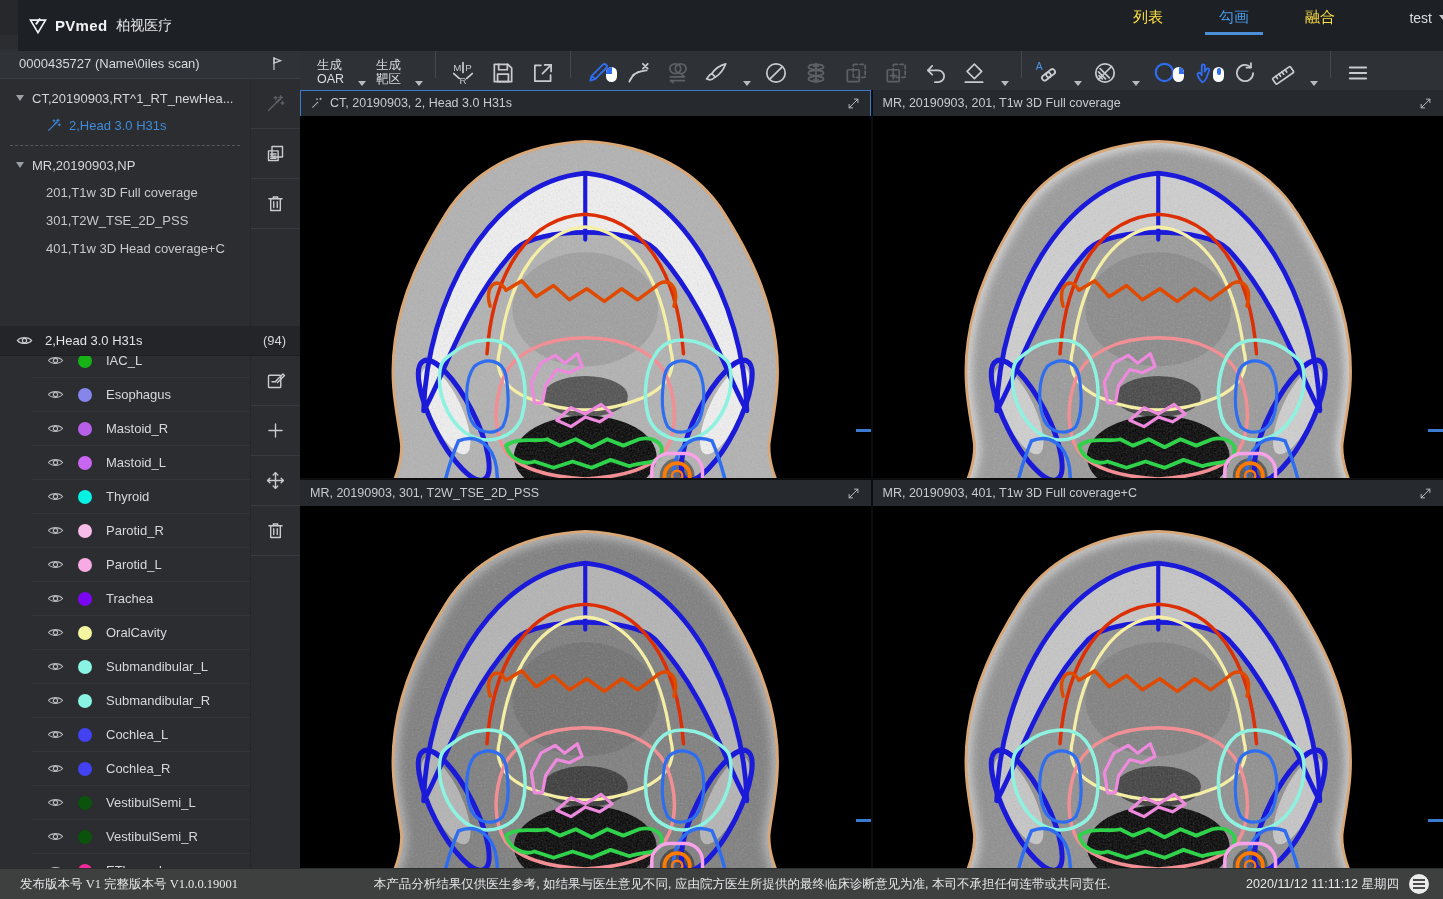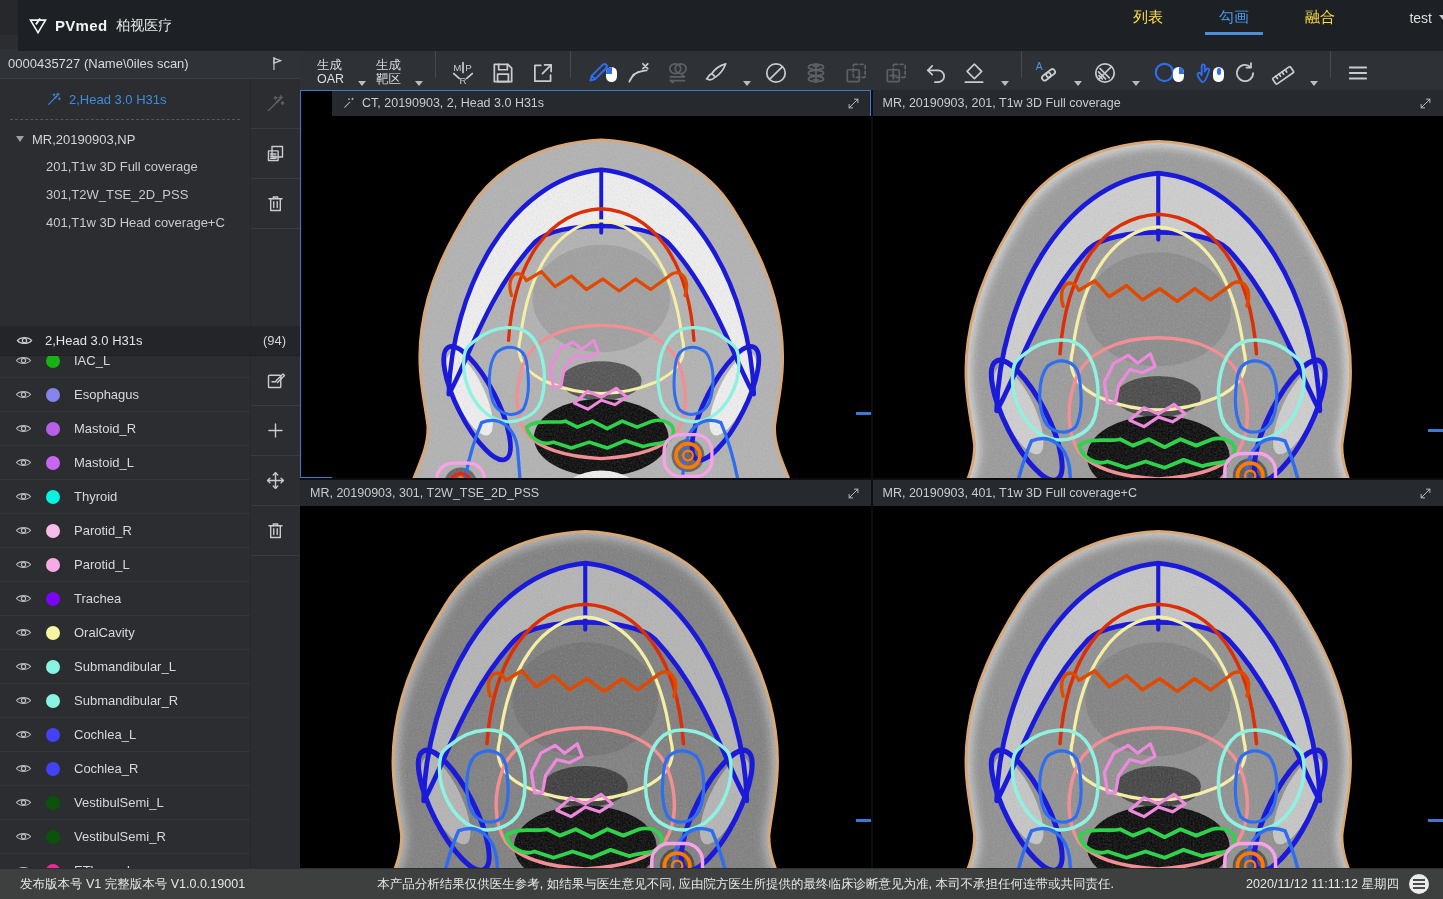--- a/index.html
+++ b/index.html
@@ -16,39 +16,39 @@
   .top-tabs { position:absolute; right:120px; top:0; height:35px; display:flex; align-items:stretch; gap:44px; }
   .top-tab { position:relative; display:flex; align-items:center; padding:0 6px; font-size:15px; color:#fde047; cursor:pointer; }
   .top-tab.active { color:#4a9be8; }
   .top-tab.active::after { content:""; position:absolute; left:-8px; right:-8px; bottom:0; height:3px; background:#4a8fd8; }
   .top-user { position:absolute; right:14px; top:0; height:35px; display:flex; align-items:center; gap:7px; color:#dcdddf; font-size:14px; }
   .caret { display:inline-block; width:0; height:0; border-left:4.5px solid transparent; border-right:4.5px solid transparent; border-top:5.5px solid #c4c6c9; }
 
   
   .sidebar { position:absolute; left:0; top:35px; width:300px; bottom:31px; background:#2b2d31; z-index:20; }
   .collapse-strip { height:14px; display:flex; justify-content:flex-end; align-items:center; padding-right:10px; color:#9aa0a6; font-size:13px; line-height:10px; }
-  .patient-row { height:30px; display:flex; align-items:center; justify-content:space-between; padding:0 14px 0 8px; border-bottom:1px solid #3a3d41; background:#2f3236; }
+  .patient-row { height:30px; display:flex; align-items:center; justify-content:space-between; padding:0 14px 0 19px; border-bottom:1px solid #3a3d41; background:#2f3236; }
   .patient-label { font-size:13px; color:#d8dadc; white-space:nowrap; }
   .sb-body-upper { position:absolute; left:0; top:44px; width:300px; height:247px; display:flex; }
   .tree-col { width:250px; height:100%; padding-top:6px; overflow:hidden; }
   .tool-col { width:50px; height:100%; border-left:1px solid #25272a; display:flex; flex-direction:column; }
   .tool-btn { height:50px; display:flex; align-items:center; justify-content:center; border-bottom:1px solid #383b3f; color:#c9cbce; cursor:pointer; }
   .tool-btn.disabled { color:#5d6166; }
   .tool-btn svg { width:21px; height:21px; }
   .tree-parent { height:26px; display:flex; align-items:center; gap:8px; padding-left:16px; color:#d4d6d8; font-size:13px; white-space:nowrap; cursor:pointer; }
   .tri-down { width:0; height:0; border-left:4.5px solid transparent; border-right:4.5px solid transparent; border-top:6px solid #9aa0a6; }
   .tree-child { height:28px; display:flex; align-items:center; gap:7px; padding-left:46px; color:#c7c9cc; font-size:13px; white-space:nowrap; cursor:pointer; }
   .tree-child.active { color:#3f8cdd; }
   .tree-child.active svg { width:16px; height:16px; color:#3f8cdd; }
   .tree-divider { border-top:1px dashed #54575b; margin:6px 10px; }
   .struct-header { position:absolute; left:0; top:291px; width:300px; height:30px; background:#232529; border-bottom:1px solid #1d1f22; display:flex; align-items:center; padding:0 14px 0 16px; gap:12px; z-index:5; }
   .struct-header .sh-label { flex:1; color:#e2e3e5; font-size:13px; }
   .struct-header .sh-count { color:#d4d6d8; font-size:13px; }
   .sb-body-lower { position:absolute; left:0; top:321px; bottom:0; width:300px; display:flex; overflow:hidden; }
-  .struct-list { width:250px; overflow:hidden; }
+  .struct-list { width:250px; overflow:hidden;padding-left:32px; }
   .struct-row { height:34px; display:flex; align-items:center; border-bottom:1px solid #323539; cursor:pointer; }
   .struct-row .eye { width:46px; display:flex; justify-content:center; color:#b6b8bb; }
   .eye svg { width:17px; height:17px; }
   .struct-dot { width:14px; height:14px; border-radius:50%; margin-right:14px; flex:0 0 auto; }
   .struct-name { font-size:13px; color:#d6d8da; white-space:nowrap; }
   .tool-col-lower { width:50px; border-left:1px solid #25272a; display:flex; flex-direction:column; }
 
   
   .toolbar { position:absolute; left:300px; top:35px; right:0; height:55px; background:#2e3136; display:flex; align-items:center; padding-left:12px; z-index:25; }
   .tb-btn { position:relative; height:46px; min-width:40px; padding:0 5px; display:flex; align-items:flex-end; justify-content:center; gap:13px; color:#c9cbce; cursor:pointer; }
@@ -60,33 +60,33 @@
   .tb-sep { width:1px; height:30px; background:#46494e; margin:0 7px; }
   .mouse { position:absolute; right:1px; bottom:4px; width:11px; height:15px; background:#fff; border-radius:5.5px; overflow:hidden; }
   .mouse i { position:absolute; background:#2f6df0; }
   .mouse.left i  { left:0; top:0; width:5.5px; height:7px; border-radius:5px 0 0 0; }
   .mouse.right i { right:0; top:0; width:5.5px; height:7px; border-radius:0 5px 0 0; }
   .mouse.mid i   { left:3.5px; top:1px; width:4px; height:7px; border-radius:2px; }
 
   
   .viewgrid { position:absolute; left:300px; top:90px; right:0; bottom:31px; display:grid; grid-template-columns:1fr 1fr; grid-template-rows:1fr 1fr; gap:2px; background:#0b0d0f; }
   .vp { position:relative; display:flex; flex-direction:column; background:#000; overflow:hidden; }
-  .vp.active { outline:1px solid #3a7bd0; outline-offset:-1px;padding-left:32px; }
+  .vp.active { outline:1px solid #3a7bd0; outline-offset:-1px; }
   .vp-title { height:26px; flex:0 0 26px; background:#26292d; display:flex; align-items:center; padding:0 10px; gap:6px; color:#c9cbce; font-size:12.5px; }
   .vp-title svg.wand { width:14px; height:14px; color:#a9abae; }
   .vp-title .t { flex:1; white-space:nowrap; overflow:hidden; }
   .vp-expand { color:#b9bbbe; display:flex; cursor:pointer; }
   .vp-expand svg { width:15px; height:15px; }
   .vp-canvas { position:relative; flex:1; display:flex; align-items:center; justify-content:center; background:#000; cursor:crosshair; }
   .vp-canvas svg.slice { height:100%; }
   .slice-tick { position:absolute; right:0; width:15px; height:3px; background:#3a7bd0; top:52%; }
 
   
   .statusbar { position:absolute; left:0; bottom:0; width:100%; height:31px; background:#3e3f3f; border-top:1px solid #2c2d2d; display:flex; align-items:center; padding:0 14px 0 20px; gap:14px; z-index:40; color:#e6e7e8; font-size:12.5px; }
-  .sb-version { white-space:nowrap; }
+  .sb-version { white-space:nowrap;font-family:Liberation Serif, serif; }
   .sb-disclaimer { flex:1; text-align:center; white-space:nowrap; overflow:hidden; }
   .sb-right { display:flex; align-items:center; gap:10px; white-space:nowrap; }
   .log-circle { width:20px; height:20px; border-radius:50%; background:#ececec; position:relative; cursor:pointer; }
   .log-circle::before { content:""; position:absolute; left:4px; right:4px; top:5px; height:2px; background:#4a4a4a; box-shadow:0 4px 0 #4a4a4a, 0 8px 0 #4a4a4a; }
 </style>
 </head>
 <body>
 
 <div class="app">
 
@@ -120,20 +120,24 @@
       <span class="patient-label">0000435727 (Name\0iles scan)</span>
       <span style="color:#c9cbce;display:flex;">
         <svg viewBox="0 0 24 24" width="17" height="17" fill="none" stroke="currentColor" stroke-width="1.7">
             <path d="M7 3 v18"></path>
             <path d="M7 4.5 L16.5 8 L7 11.5 Z"></path>
           </svg>
       </span>
     </div>
     <div class="sb-body-upper">
       <div class="tree-col" id="seriesTree">
+          <div class="tree-parent">
+            <span class="tri-down"></span>
+            <span>CT,20190903,RT^1_RT_newHea...</span>
+          </div>
           <div class="tree-child active">
             <span style="display: flex;">
               <svg viewBox="0 0 24 24" fill="none" stroke="currentColor" stroke-width="1.6" stroke-linecap="round" stroke-linejoin="round">
                 <path d="M4 20 L14 10"></path>
                 <path d="M14 10 l2.5-2.5" stroke-width="2.4"></path>
                 <path d="M18 3 v4 M16 5 h4"></path>
                 <path d="M20 10 v3 M18.5 11.5 h3"></path>
                 <path d="M12 4 v3 M10.5 5.5 h3"></path>
               </svg>
             </span>

